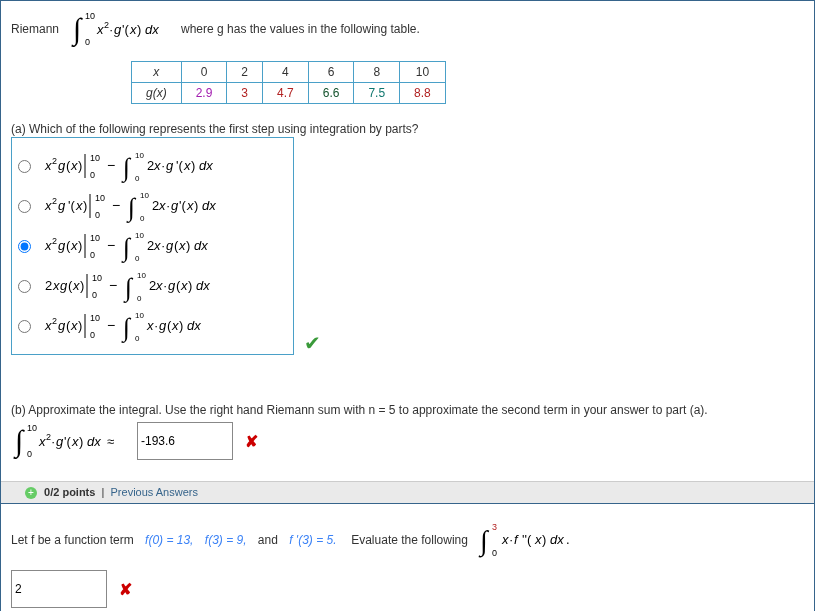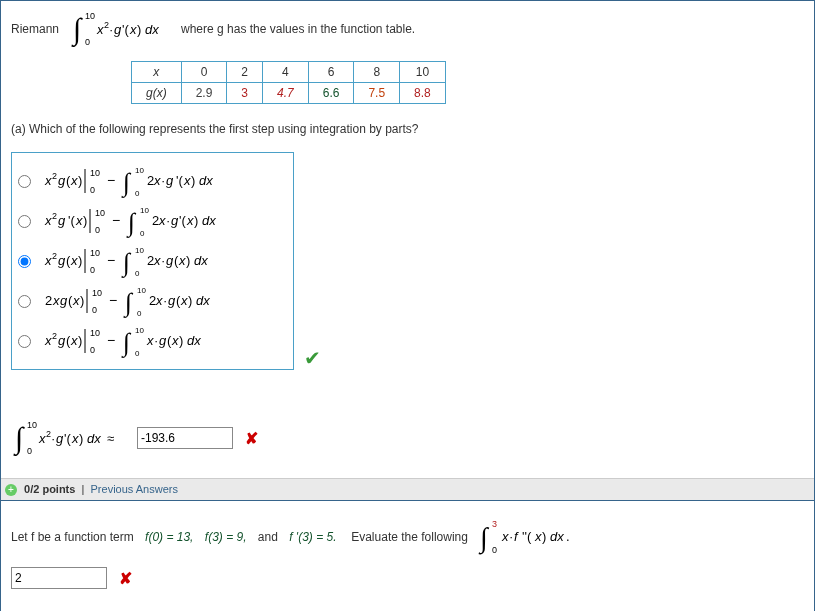--- a/index.html
+++ b/index.html
@@ -36,28 +36,28 @@
   .data-table td, .data-table th {
     border: 1px solid #4aa0c8;
     padding: 3px 14px;
     text-align: center;
     font-weight: normal;
     font-style: italic;
   }
   .data-table td { font-style: normal; }
   .data-table th { font-style: italic; }
   .data-table .hdrcell { font-style: italic; }
-  .data-table .gvals td:nth-child(2) { color:#404040; }
+  .data-table .gvals td:nth-child(2) { color:#a21caf; }
   .data-table .gvals td:nth-child(3) { color:#b22222; }
-  .data-table .gvals td:nth-child(4) { color:#b22222;font-style:italic; }
+  .data-table .gvals td:nth-child(4) { color:#b22222; }
   .data-table .gvals td:nth-child(5) { color:#14532d; }
-  .data-table .gvals td:nth-child(6) { color:#c2410c; }
+  .data-table .gvals td:nth-child(6) { color:#0f766e; }
   .data-table .gvals td:nth-child(7) { color:#b22222; }
-  .red { color:#14532d;text-align:right; }
-  .part-label { margin-bottom:16px; }
+  .red { color:#3b82f6;text-align:right; }
+  .part-label { margin-bottom:1px; }
   .choice-box {
     border:1px solid #4aa0c8;
     display:inline-block;
     padding:6px 35px 6px 6px;
   }
   .choice-row {
     display:flex;
     align-items:center;
     gap:8px;
     margin:4px 0;
@@ -72,26 +72,26 @@
     vertical-align:middle;
   }
   .cross { color:#cc0000; font-size:16px; font-weight:bold; margin-left:6px;}
   .partb { margin-top:48px; }
   .approx-line { display:flex; align-items:center; gap:6px; margin-top:4px;}
   input[type="text"].ansbox {
     width:88px;
     height:18px;
     border:1px solid #888;
     font-size:12px;
-    padding:1px 3px;
+    padding:9px 3px;
   }
   .scorebar {
     background:#eaeaea;
     border-top:1px solid #ccc;
-    padding:4px 4px;
+    padding:4px 24px;
     font-size:11px;
   }
   .scorebar .plus {
     display:inline-block;
     width:12px; height:12px;
     background:#6c6;
     color:#fff;
     border-radius:6px;
     text-align:center;
     line-height:12px;
@@ -123,21 +123,21 @@
         <text x="20" y="36" font-size="9">0</text>
         <text x="32" y="25" font-size="13" font-style="italic">x</text>
         <text x="39" y="19" font-size="9">2</text>
         <text x="44" y="25" font-size="13">·</text>
         <text x="49" y="25" font-size="13" font-style="italic">g</text>
         <text x="57" y="25" font-size="13">'(</text>
         <text x="65" y="25" font-size="13" font-style="italic">x</text>
         <text x="72" y="25" font-size="13">)</text>
         <text x="80" y="25" font-size="13" font-style="italic">dx</text>
       </svg>
-      <span>where g has the values in the function table.</span>
+      <span>where g has the values in the following table.</span>
     </div>
 
     <table class="data-table">
       <tbody>
           <tr>
         <th class="hdrcell">x</th>
         <td>0</td>
         <td>2</td>
         <td>4</td>
         <td>6</td>
@@ -293,20 +293,21 @@
             <text x="136" y="22" font-size="13">)</text>
             <text x="144" y="22" font-style="italic" font-size="13">dx</text>
           </svg>
         </div>
 
       </div>
       <span class="check">✔</span>
     </div>
 
     <div class="partb">
+      <div>(b) Approximate the integral. Use the right hand Riemann sum with n = 5 to approximate the second term in your answer to part (a).</div>
       <div class="approx-line">
         <svg width="120" height="40">
           <text x="4" y="30" font-size="30" font-family="serif">∫</text>
           <text x="16" y="10" font-size="9">10</text>
           <text x="16" y="36" font-size="9">0</text>
           <text x="28" y="25" font-size="13" font-style="italic">x</text>
           <text x="35" y="19" font-size="9">2</text>
           <text x="40" y="25" font-size="13">·</text>
           <text x="45" y="25" font-size="13" font-style="italic">g</text>
           <text x="53" y="25" font-size="13">'(</text>

